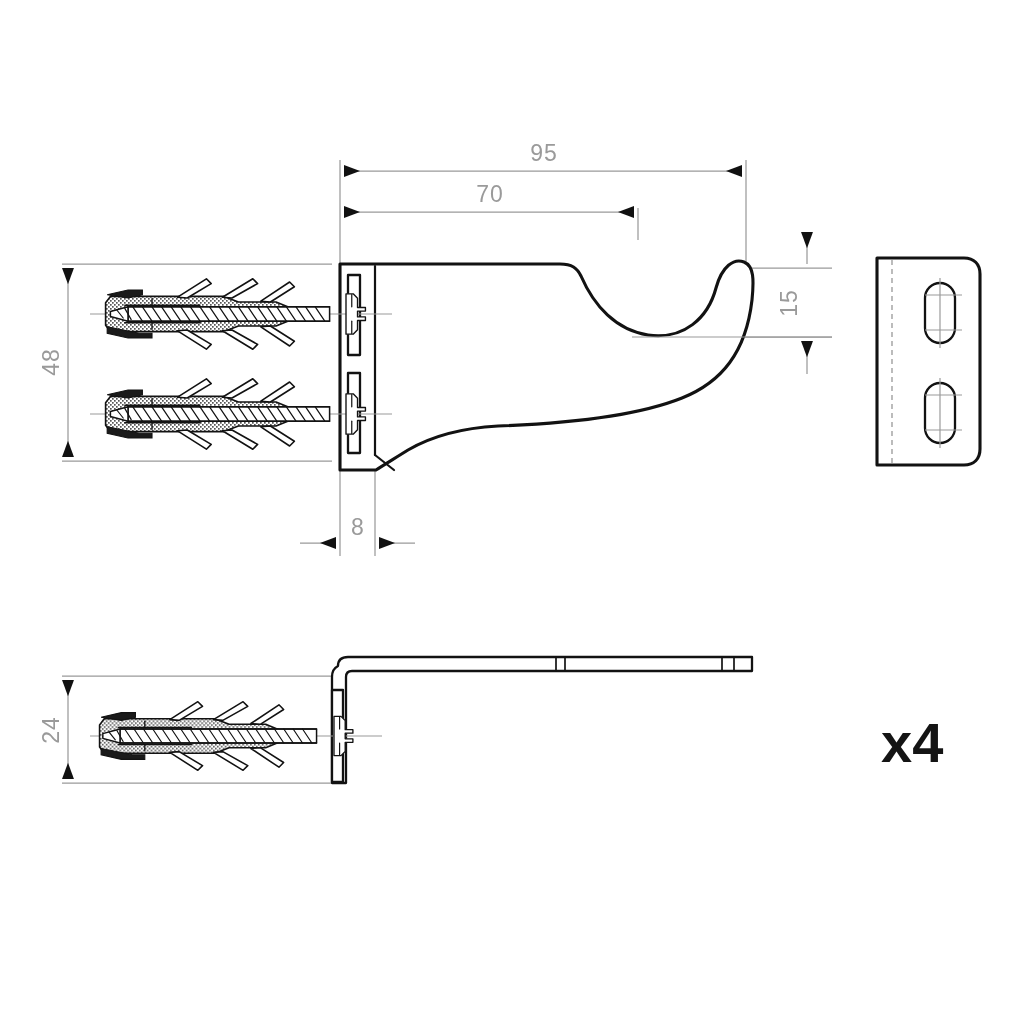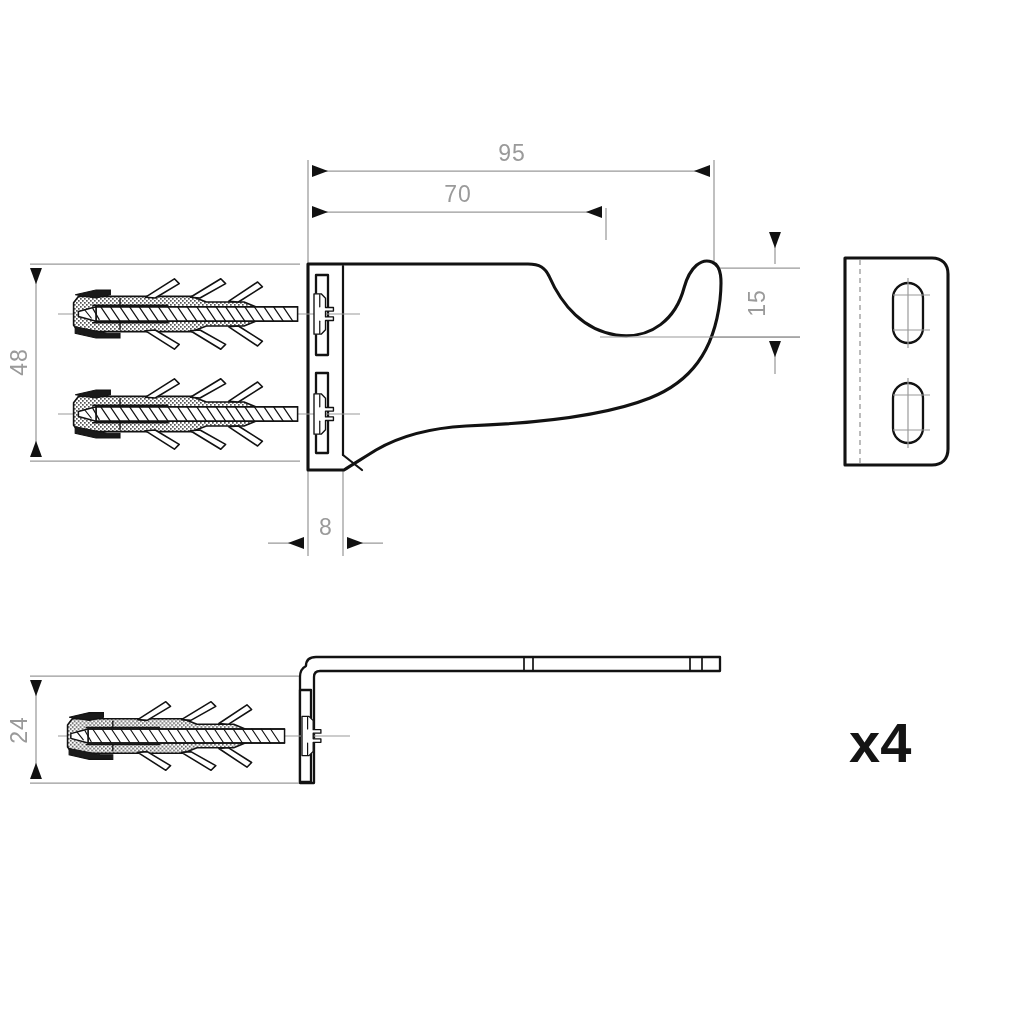--- a/index.html
+++ b/index.html
@@ -1,21 +1,21 @@
 <!DOCTYPE html>
 <html><head>
 <meta charset="utf-8">
 <style>
   html,body{margin:0;padding:0;background:#ffffff;}
   body{
     width:1024px;height:1024px;overflow:hidden;
     font-family:"Liberation Sans", sans-serif;
     -webkit-font-smoothing:antialiased;
   }
-  #sheet{position:relative;width:916px;height:1024px;background:#fff;}
+  #sheet{position:relative;width:916px;height:1024px;background:#fff;margin-left:32px;}
   #dwg{position:absolute;left:0;top:0;width:1024px;height:1024px;}
   .dimtext{
     font-family:"Liberation Sans", sans-serif;
     font-size:23px;
     fill:#9a9a9a;
     letter-spacing:1px;
   }
   .qtytext{
     font-family:"Liberation Sans", sans-serif;
     font-size:56px;

